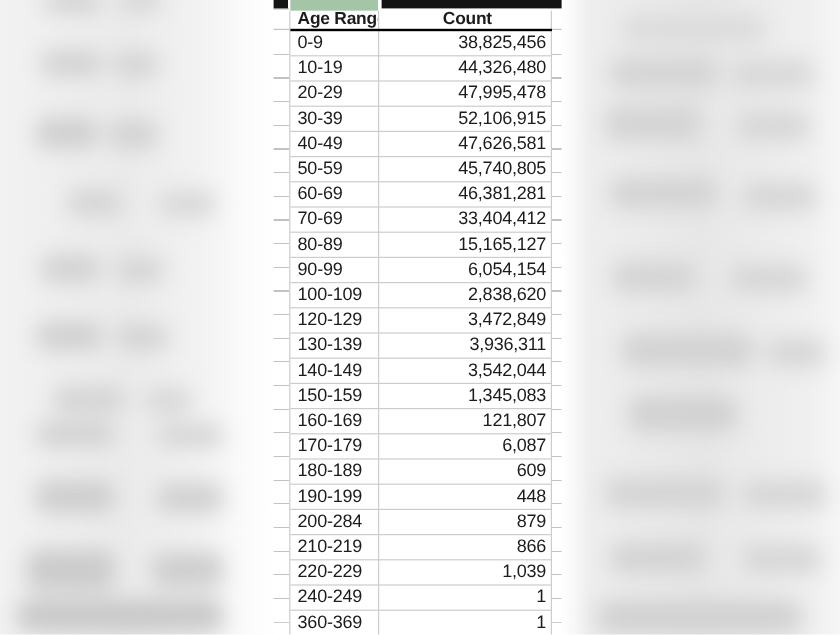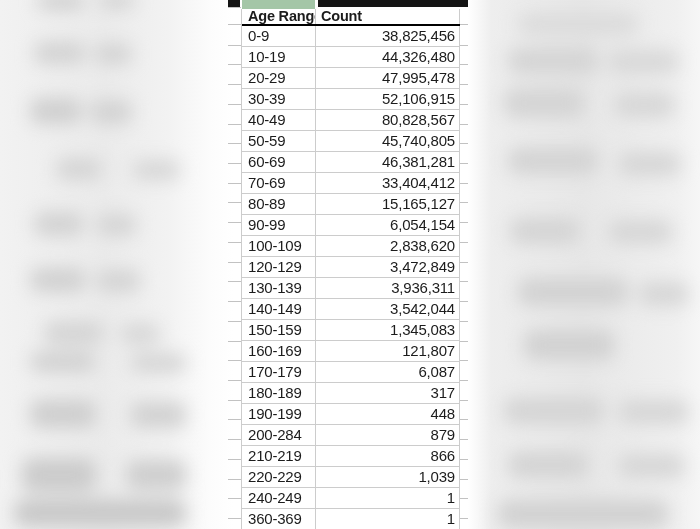--- a/index.html
+++ b/index.html
@@ -39,21 +39,21 @@
     border-bottom:2px solid var(--hdr,#000000);
     font-weight:bold;font-size:14.5px;line-height:15px;letter-spacing:-0.2px;
   }
   .row{
     position:relative;display:flex;height:21px;box-sizing:border-box;
     border-bottom:1px solid var(--grid,#cccccc);
     font-size:15px;line-height:19px;letter-spacing:-0.2px;
   }
   .c-age{width:73px;box-sizing:border-box;padding-left:6px;text-align:left;white-space:nowrap;overflow:hidden;}
   .c-count{flex:1;box-sizing:border-box;padding-right:5px;padding-left:6px;text-align:right;white-space:nowrap;overflow:hidden;}
-  .header-row .c-count{text-align:left;}
+  .header-row .c-count{text-align:left;margin-left:48px;}
 </style>
 </head>
 <body>
 
 <div class="stage" style="--green: #a4c6a7; --dark: #141414; --grid: #cccccc; --hdr: #000000; --text: #1c1c1c;">
 
   <div class="blur-panel blur-left">
     <div class="blob-layer">
         <div class="blob" style="left: 38px; top: -4px; width: 46px; height: 12px; background: rgb(198, 198, 198);"></div>
         <div class="blob" style="left: 100px; top: -4px; width: 34px; height: 10px; background: rgb(198, 198, 198);"></div>
@@ -133,21 +133,21 @@
         <div class="row">
           <div class="c-age">20-29</div>
           <div class="c-count">47,995,478</div>
         </div>
         <div class="row">
           <div class="c-age">30-39</div>
           <div class="c-count">52,106,915</div>
         </div>
         <div class="row">
           <div class="c-age">40-49</div>
-          <div class="c-count">80,828,567</div>
+          <div class="c-count">47,626,581</div>
         </div>
         <div class="row">
           <div class="c-age">50-59</div>
           <div class="c-count">45,740,805</div>
         </div>
         <div class="row">
           <div class="c-age">60-69</div>
           <div class="c-count">46,381,281</div>
         </div>
         <div class="row">
@@ -185,21 +185,21 @@
         <div class="row">
           <div class="c-age">160-169</div>
           <div class="c-count">121,807</div>
         </div>
         <div class="row">
           <div class="c-age">170-179</div>
           <div class="c-count">6,087</div>
         </div>
         <div class="row">
           <div class="c-age">180-189</div>
-          <div class="c-count">317</div>
+          <div class="c-count">609</div>
         </div>
         <div class="row">
           <div class="c-age">190-199</div>
           <div class="c-count">448</div>
         </div>
         <div class="row">
           <div class="c-age">200-284</div>
           <div class="c-count">879</div>
         </div>
         <div class="row">

